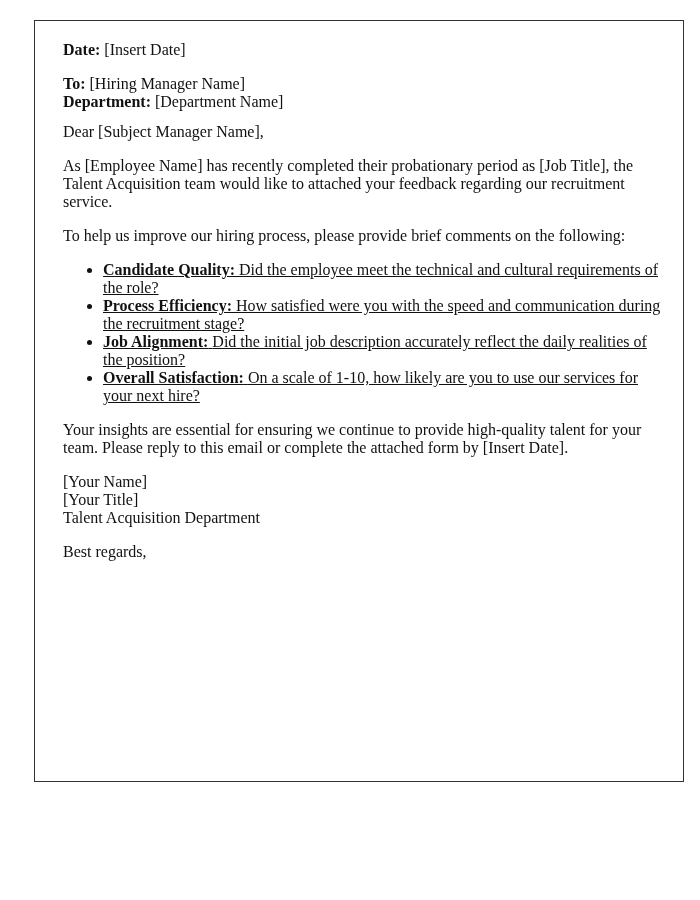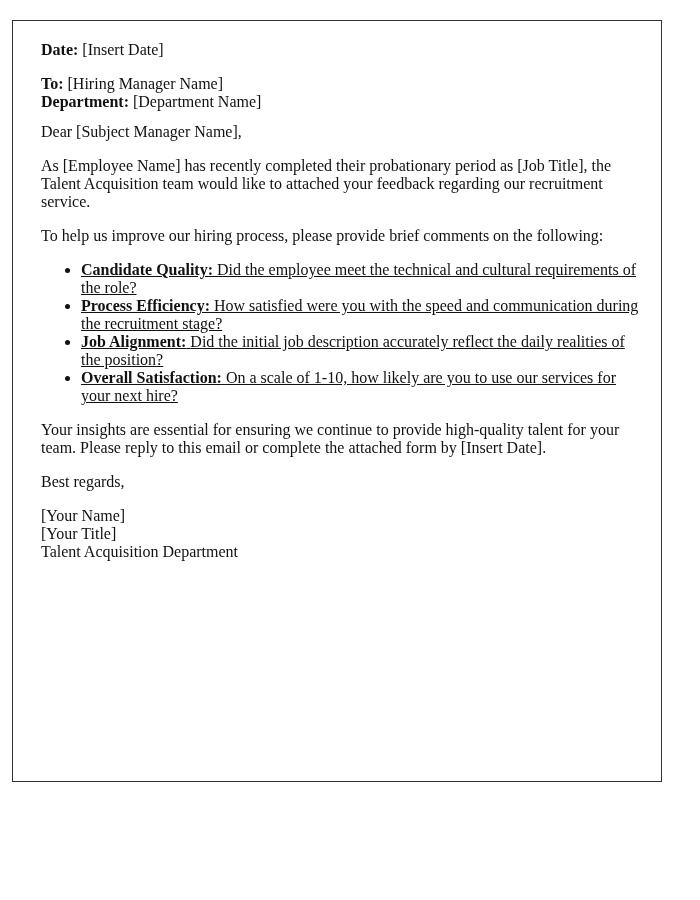--- a/index.html
+++ b/index.html
@@ -11,21 +11,21 @@
       width: 700px;
       height: 900px;
       position: relative;
       font-family: "Liberation Serif", "DejaVu Serif", serif;
       font-size: 16px;
       line-height: 18px;
       color: #111111;
     }
     .letter {
       position: absolute;
-      left: 12px;
+      left: 34px;
       top: 20px;
       width: 600px;
       height: 720px;
       border: 1px solid #333333;
       padding: 20px 20px 20px 28px;
       box-sizing: content-box;
     }
     .letter p {
       margin: 0 0 16px 0;
     }
@@ -87,21 +87,21 @@
       <span>Did the initial job description accurately reflect the daily realities of the position?</span>
     </li>
     <li>
       <b>Overall Satisfaction:</b>
       <span>On a scale of 1-10, how likely are you to use our services for your next hire?</span>
     </li>
   </ul>
 
   <p>Your insights are essential for ensuring we continue to provide high-quality talent for your team. Please reply to this email or complete the attached form by [Insert Date].</p>
 
-  <p>Best regards,</p>
-
   <p>
     <span class="sig-line">[Your Name]</span>
     <span class="sig-line">[Your Title]</span>
     <span class="sig-line">Talent Acquisition Department</span>
   </p>
 
+  <p>Best regards,</p>
+
 </div>
 
 </body></html>

